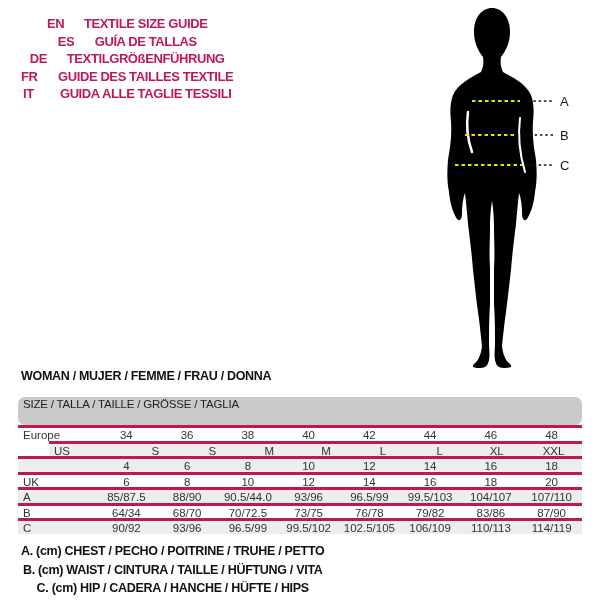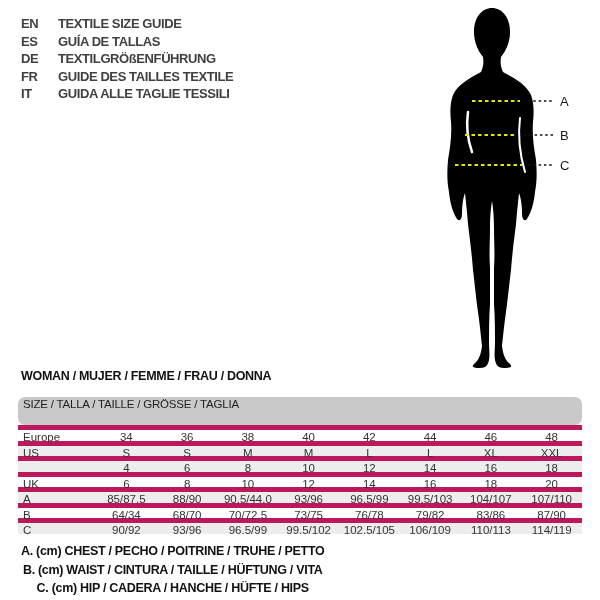--- a/index.html
+++ b/index.html
@@ -4,35 +4,35 @@
 <style>
   html,body{margin:0;padding:0;}
   body{
     width:600px;height:600px;background:#ffffff;position:relative;overflow:hidden;
     font-family:"Liberation Sans","DejaVu Sans",sans-serif;color:#1a1a1a;
   }
   .page{position:absolute;inset:0;}
 
   
   .lang-block{position:absolute;left:21px;top:15px;}
-  .lang-row{display:flex;line-height:17.5px;font-size:13px;font-weight:bold;letter-spacing:-0.4px;color:#404040;}
+  .lang-row{display:flex;line-height:17.5px;font-size:13px;font-weight:bold;letter-spacing:-0.4px;color:#be185d;justify-content:center;}
   .lang-code{width:37px;flex:0 0 37px;}
   .lang-text{white-space:nowrap;}
 
   
   .figure-svg{position:absolute;left:427px;top:6px;}
   .measure-label{font-family:"Liberation Sans","DejaVu Sans",sans-serif;font-size:13px;fill:#1a1a1a;}
 
   
   .section-title{position:absolute;left:21px;top:369px;font-size:12.5px;font-weight:bold;letter-spacing:-0.3px;color:#111;white-space:nowrap;}
 
   
   .size-table{position:absolute;left:18px;top:397px;width:564px;font-size:11.5px;color:#333;}
   .thead{height:28px;line-height:15px;padding-left:5px;color:#222;letter-spacing:-0.2px;box-sizing:border-box;border-radius:7px;}
-  .trow{display:flex;height:15.5px;line-height:15.5px;box-sizing:border-box;border-top:5px solid #be185d;}
+  .trow{display:flex;height:15.5px;line-height:15.5px;box-sizing:border-box;border-top:3px solid #be185d;}
   .tlabel{flex:0 0 78px;padding-left:5px;text-align:left;box-sizing:border-box;}
   .tcell{flex:1 1 0;text-align:center;white-space:nowrap;}
 
   
   .legend{position:absolute;left:21px;top:542px;}
   .legend-line{font-size:12.5px;font-weight:bold;letter-spacing:-0.3px;line-height:18.5px;color:#111;white-space:nowrap;text-align:center;}
 </style>
 </head>
 <body>
 
@@ -131,21 +131,21 @@
           <div class="tlabel">Europe</div>
           <div class="tcell">34</div>
           <div class="tcell">36</div>
           <div class="tcell">38</div>
           <div class="tcell">40</div>
           <div class="tcell">42</div>
           <div class="tcell">44</div>
           <div class="tcell">46</div>
           <div class="tcell">48</div>
         </div>
-        <div class="trow" style="background: rgb(237, 237, 237);">
+        <div class="trow" style="background: rgb(237, 237, 237); margin-left: 31px;">
           <div class="tlabel">US</div>
           <div class="tcell">S</div>
           <div class="tcell">S</div>
           <div class="tcell">M</div>
           <div class="tcell">M</div>
           <div class="tcell">L</div>
           <div class="tcell">L</div>
           <div class="tcell">XL</div>
           <div class="tcell">XXL</div>
         </div>

